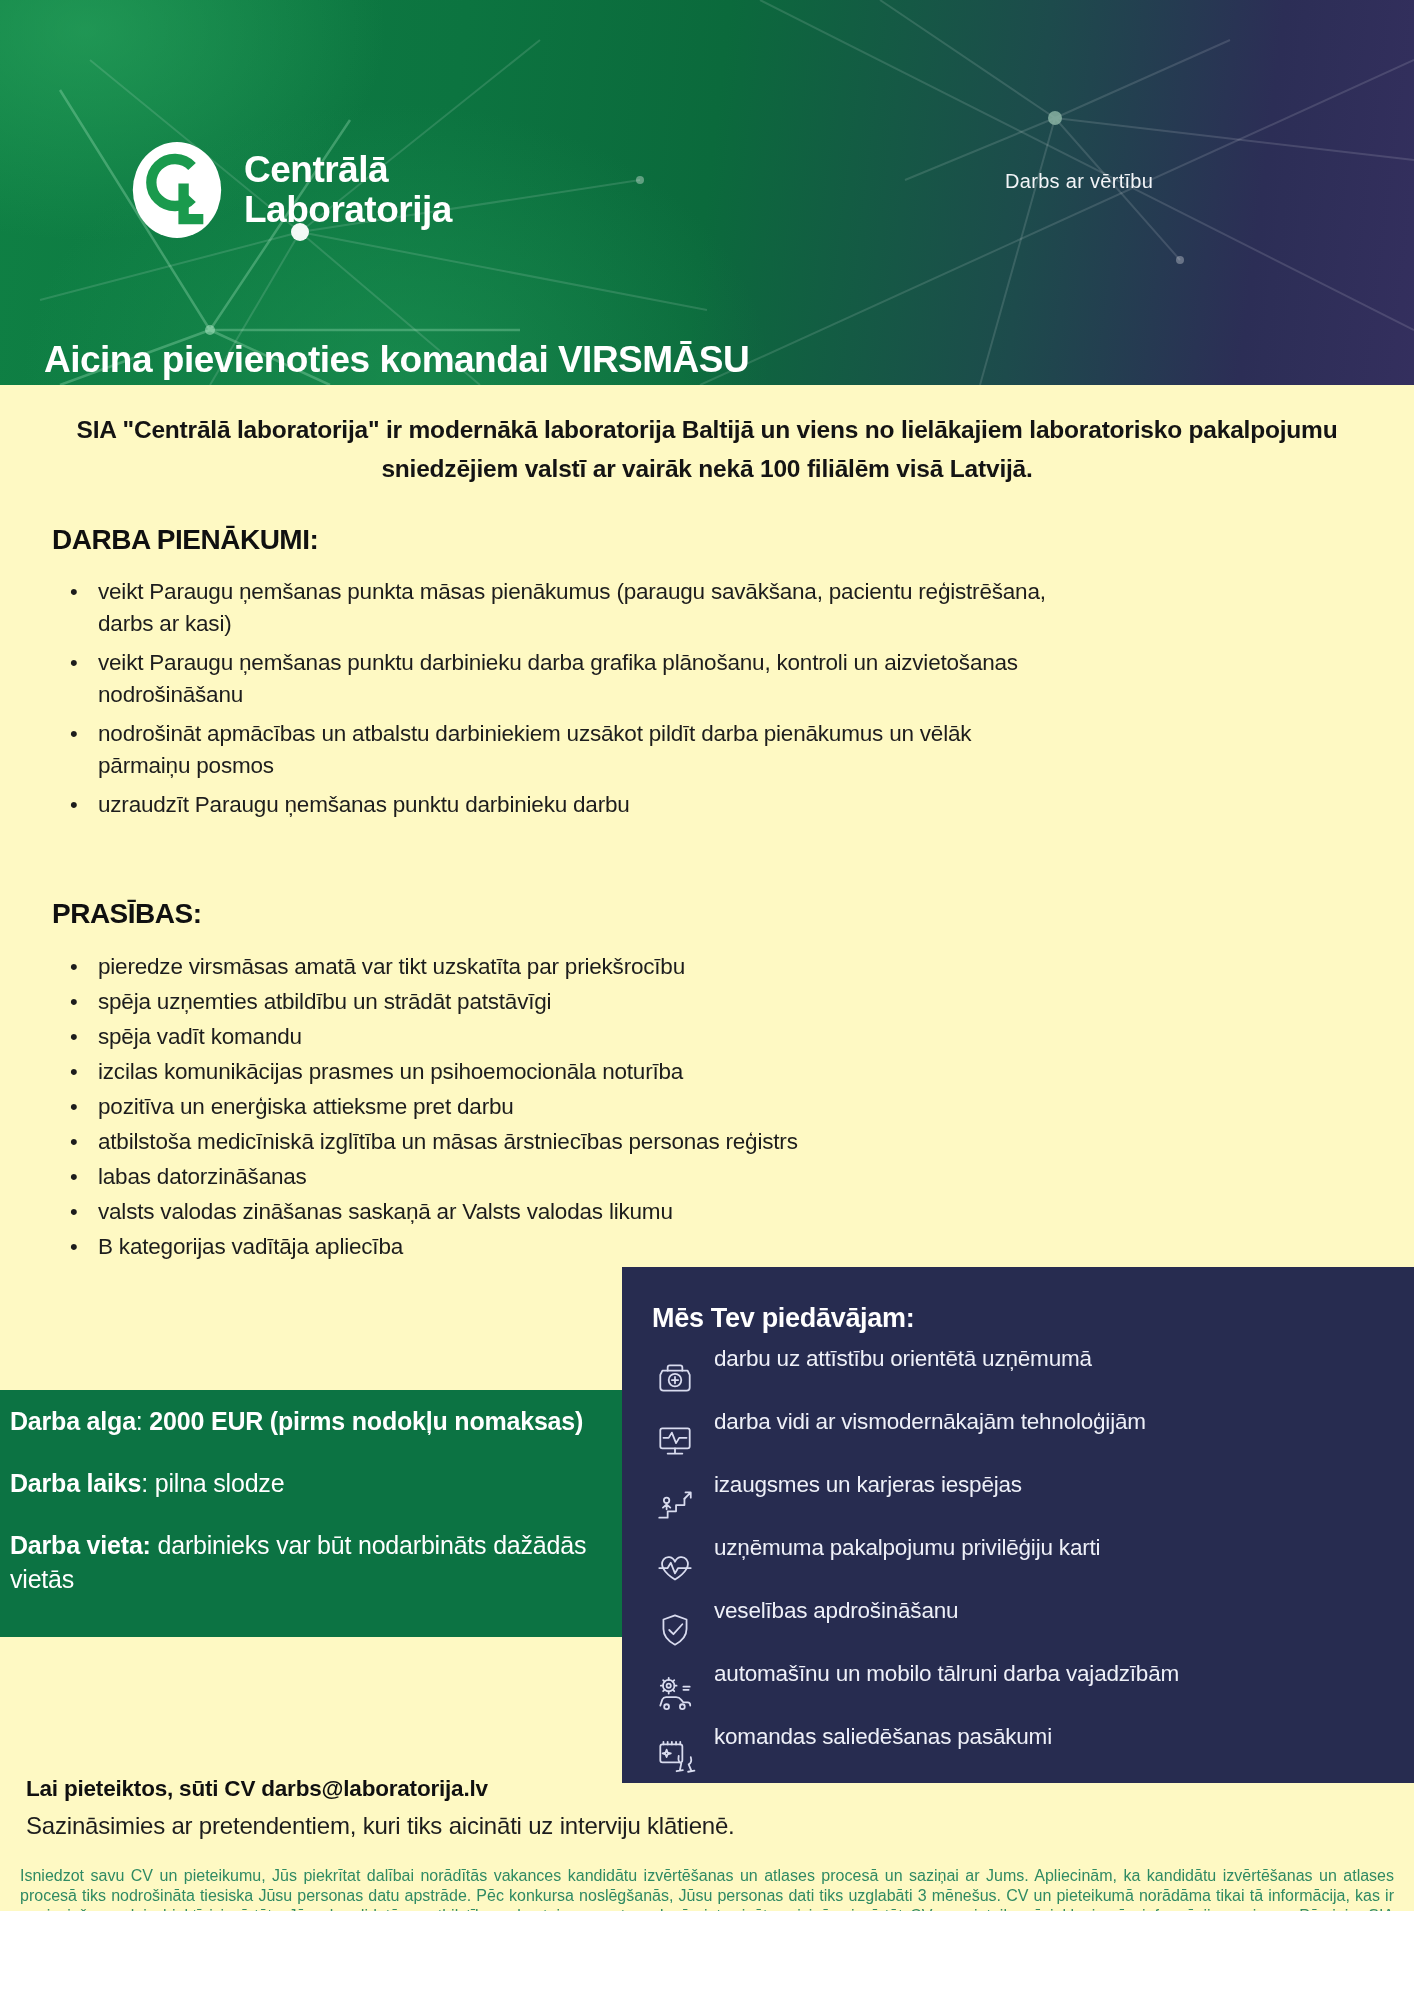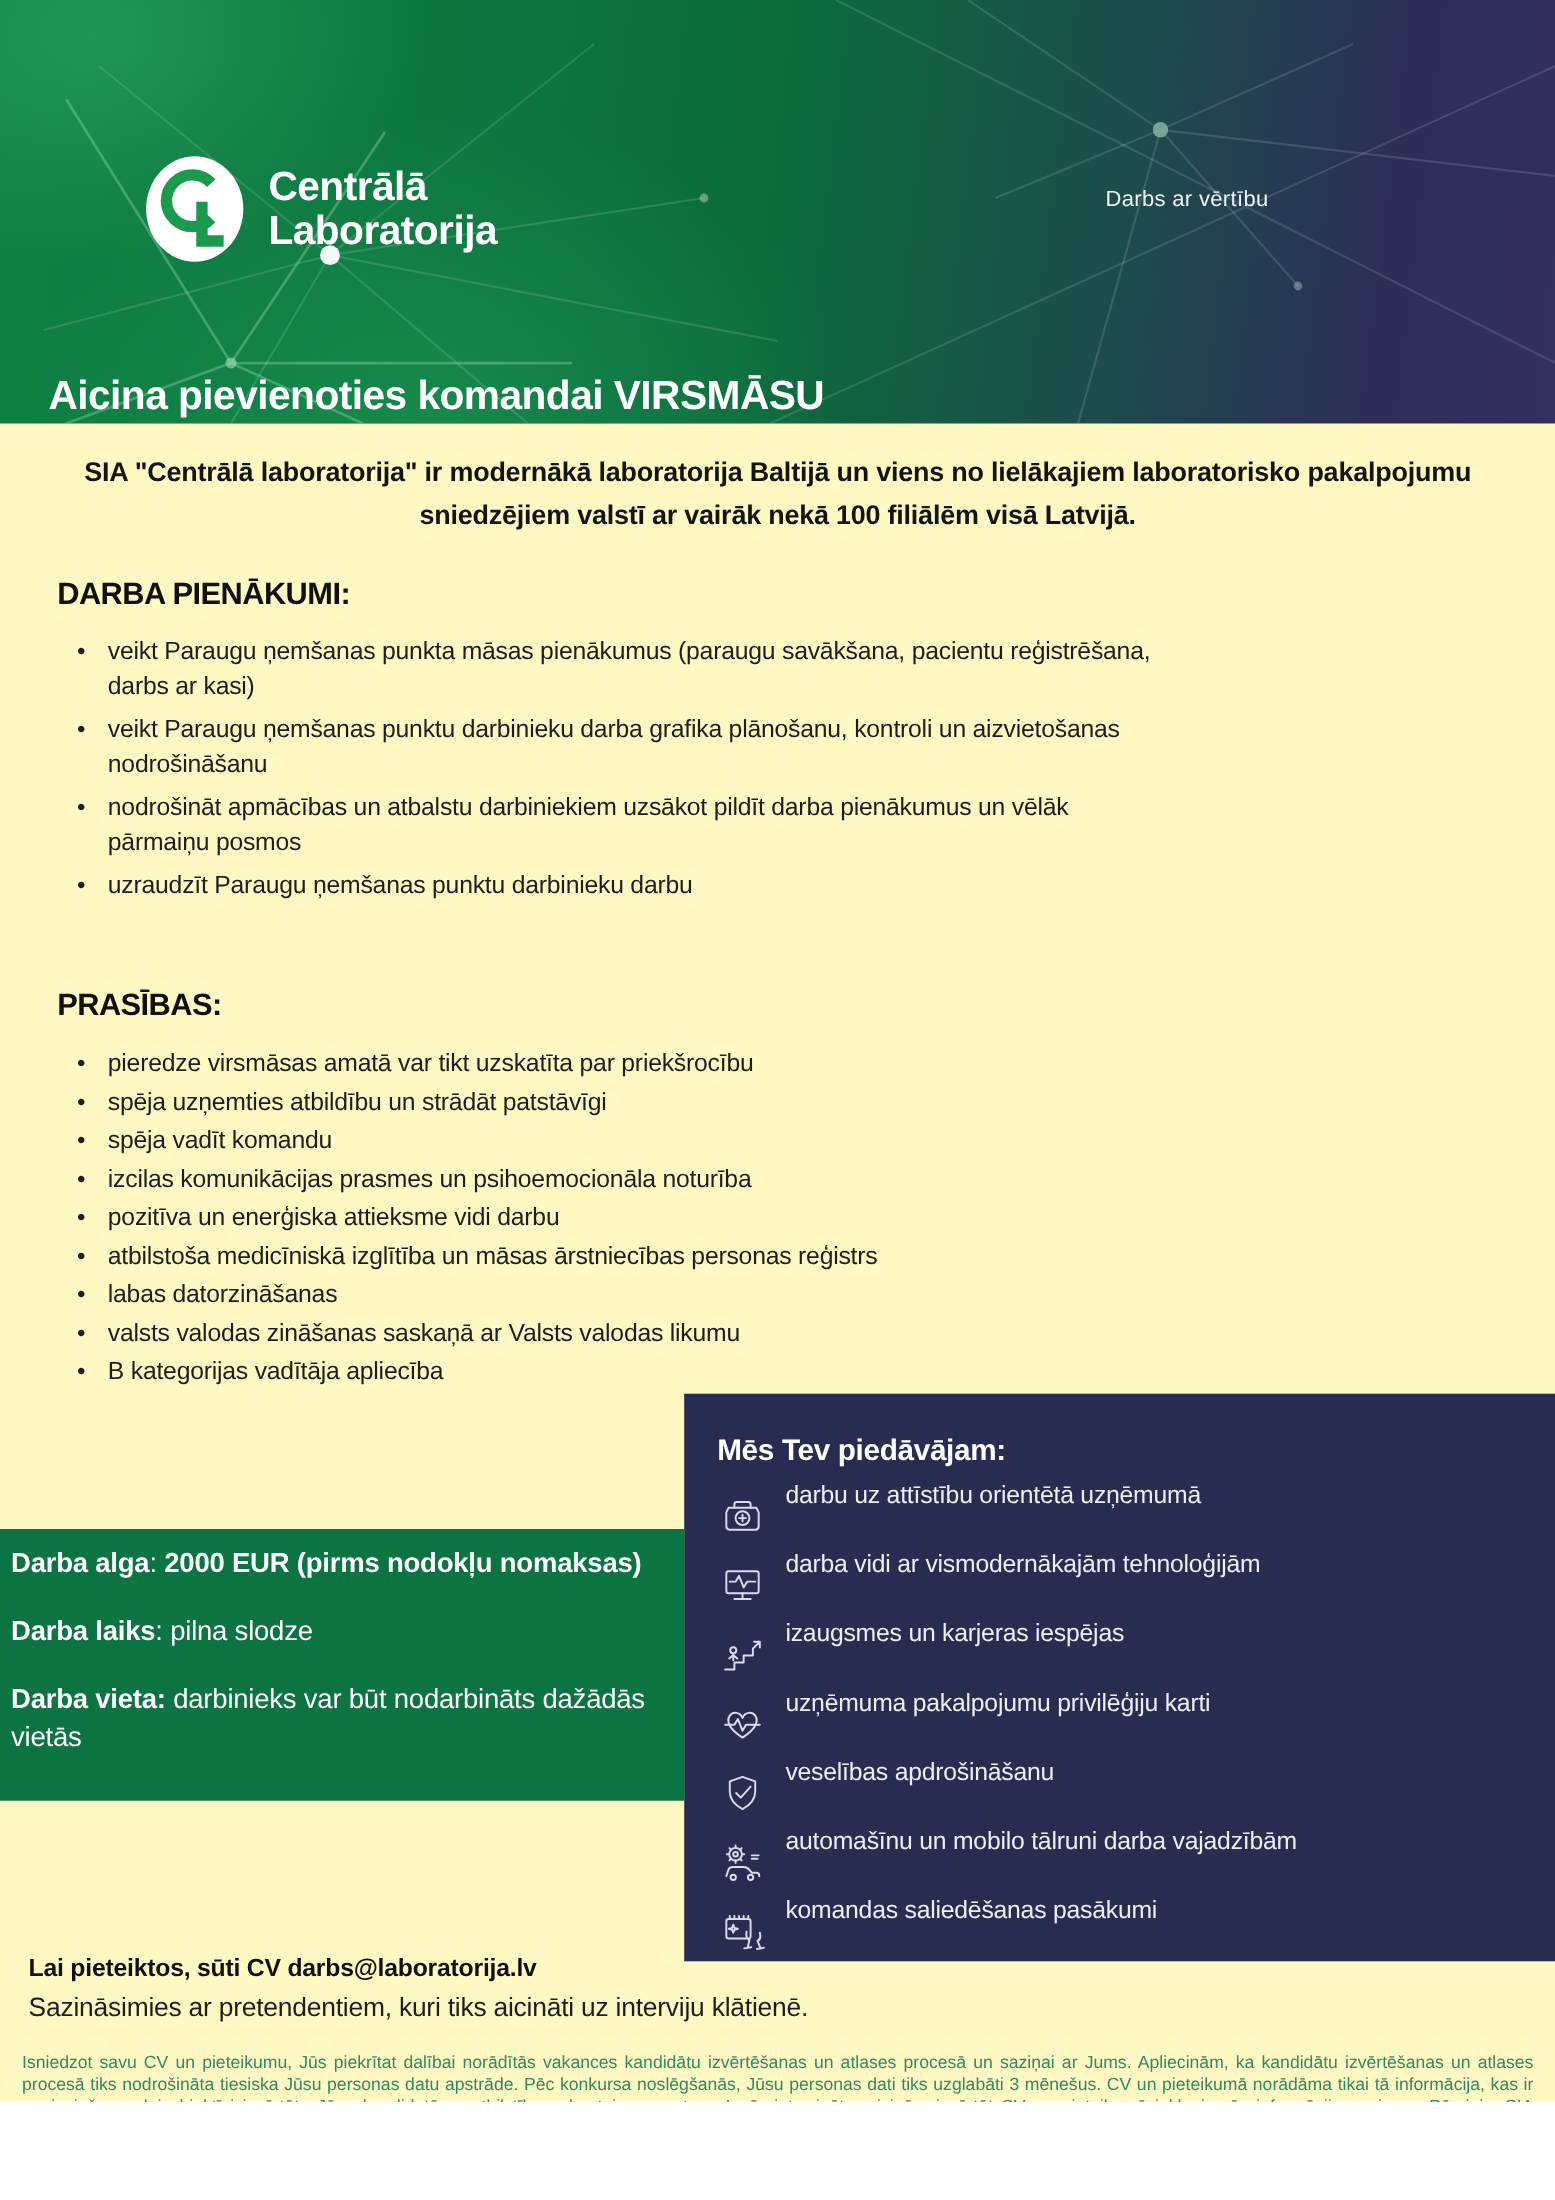--- a/index.html
+++ b/index.html
@@ -117,21 +117,21 @@
     </ul>
   </section>
 
   <section class="sec requirements">
     <h2>PRASĪBAS:</h2>
     <ul class="bullets">
       <li>pieredze virsmāsas amatā var tikt uzskatīta par priekšrocību</li>
       <li>spēja uzņemties atbildību un strādāt patstāvīgi</li>
       <li>spēja vadīt komandu</li>
       <li>izcilas komunikācijas prasmes un psihoemocionāla noturība</li>
-      <li>pozitīva un enerģiska attieksme vidi darbu</li>
+      <li>pozitīva un enerģiska attieksme pret darbu</li>
       <li>atbilstoša medicīniskā izglītība un māsas ārstniecības personas reģistrs</li>
       <li>labas datorzināšanas</li>
       <li>valsts valodas zināšanas saskaņā ar Valsts valodas likumu</li>
       <li>B kategorijas vadītāja apliecība</li>
     </ul>
   </section>
 
   <aside class="offer-box">
     <h2>Mēs Tev piedāvājam:</h2>
     <ul class="offers">

